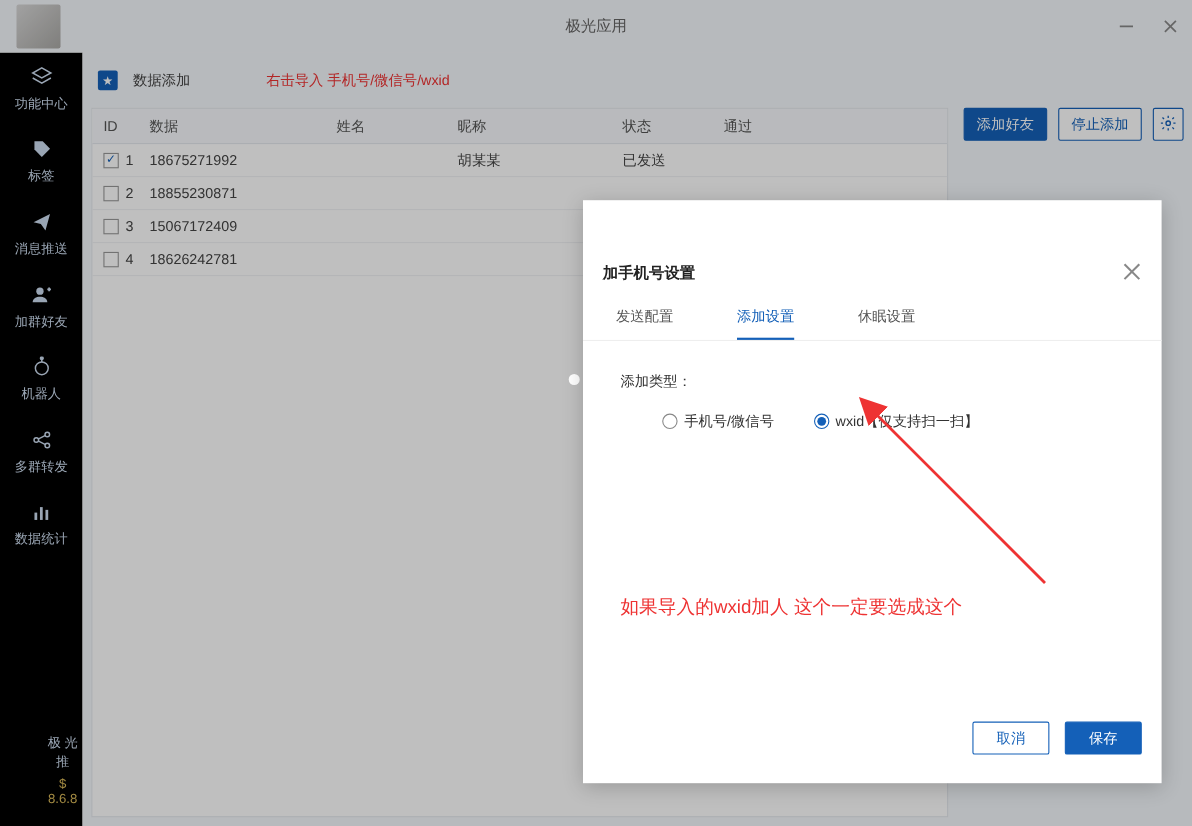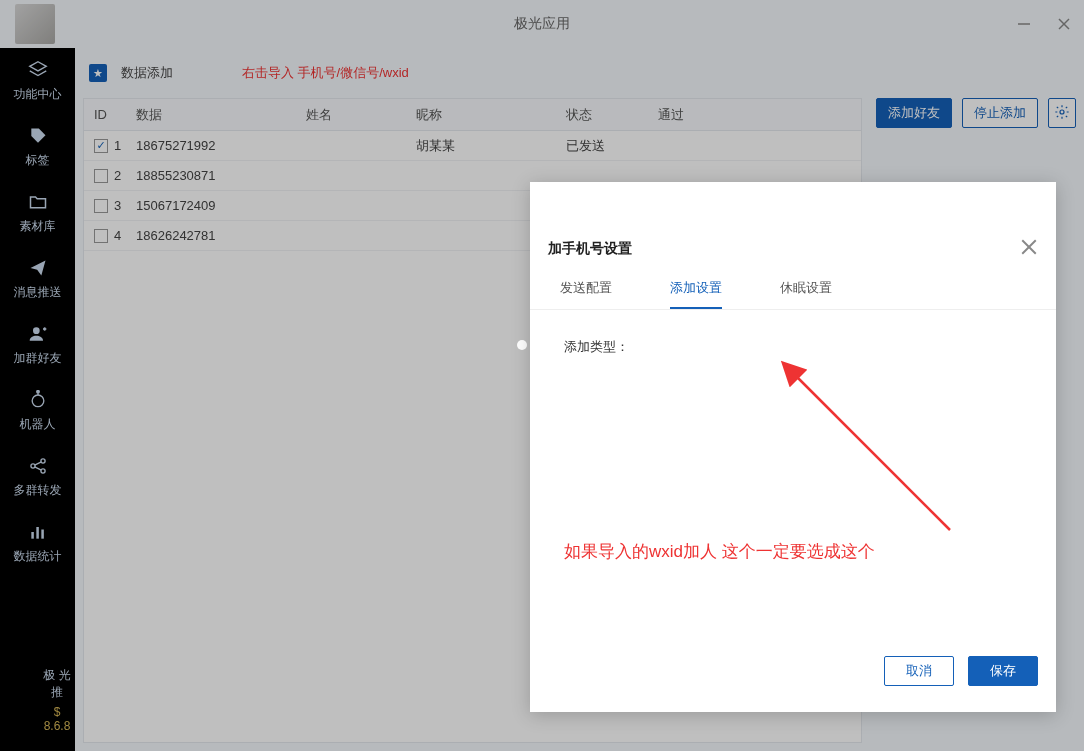--- a/index.html
+++ b/index.html
@@ -99,28 +99,20 @@
   <div class="side-item">
     <span class="side-icon">
         <svg width="20" height="20" viewBox="0 0 24 24" fill="#cdddf0">
           <path d="M21 11l-8-8H4v9l8 8 9-9z"></path>
         </svg>
       </span>
     <span class="side-label">标签</span>
   </div>
   <div class="side-item">
     <span class="side-icon">
-        <svg width="20" height="20" viewBox="0 0 24 24" fill="none" stroke="#cdddf0" stroke-width="1.8">
-          <path d="M3 6h6l2 2h10v11H3z"></path>
-        </svg>
-      </span>
-    <span class="side-label">素材库</span>
-  </div>
-  <div class="side-item">
-    <span class="side-icon">
         <svg width="20" height="20" viewBox="0 0 24 24" fill="#cdddf0">
           <path d="M3 12l18-9-5 18-5-7-8-2z"></path>
         </svg>
       </span>
     <span class="side-label">消息推送</span>
   </div>
   <div class="side-item">
     <span class="side-icon">
         <svg width="20" height="20" viewBox="0 0 24 24" fill="#cdddf0">
           <circle cx="10" cy="8" r="4"></circle>
@@ -255,20 +247,30 @@
             <line x1="14" y1="2" x2="2" y2="14" stroke="#888" stroke-width="1.7"></line>
           </svg></span>
     </div>
     <div class="tabs">
       <div class="tab">发送配置</div>
       <div class="tab active">添加设置</div>
       <div class="tab">休眠设置</div>
     </div>
     <div class="modal-body">
       <div class="field-label">添加类型：</div>
+      <div class="radios">
+        <label class="radio-opt">
+          <span class="radio-c"></span>
+          <span>手机号/微信号</span>
+        </label>
+        <label class="radio-opt">
+          <span class="radio-c sel"></span>
+          <span>wxid【仅支持扫一扫】</span>
+        </label>
+      </div>
       <svg class="annot-arrow" viewBox="0 0 180 180">
         <defs>
             <marker id="ah" markerWidth="10" markerHeight="10" refX="2" refY="5" orient="auto">
               <path d="M0,0 L0,10 L10,5 z" fill="#e33"></path>
             </marker>
           </defs>
         <line x1="170" y1="170" x2="15" y2="15" stroke="#e33" stroke-width="2.5" marker-end="url(#ah)"></line>
       </svg>
       <div class="annot-text">如果导入的wxid加人 这个一定要选成这个</div>
     </div>

